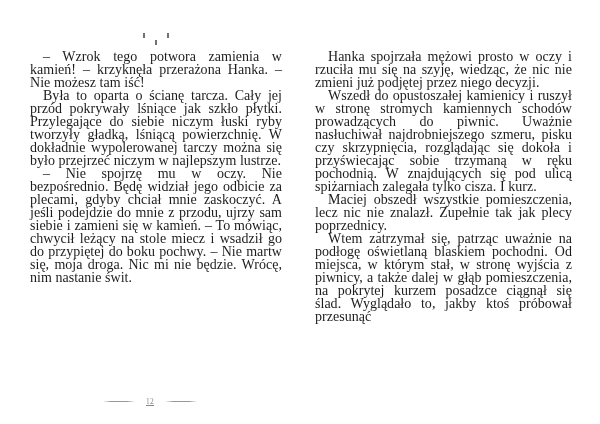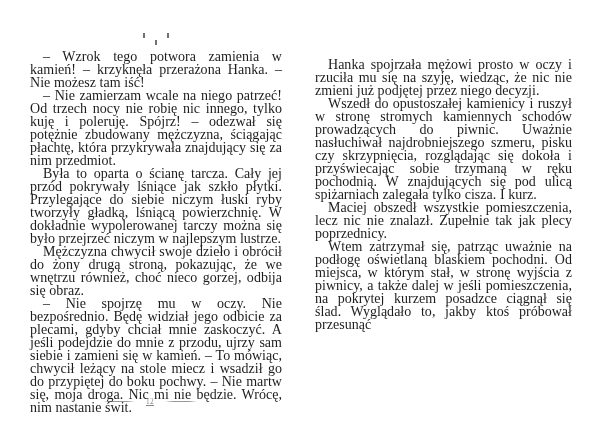--- a/index.html
+++ b/index.html
@@ -22,21 +22,21 @@
     box-sizing: border-box;
     background: #ffffff;
   }
   .page {
     position: relative;
     width: 300px;
     height: 424px;
     box-sizing: border-box;
   }
   .page-left  { padding: 0 18px 0 30px; }
-  .page-right { padding: 12px 28px 0 15px; }
+  .page-right { padding: 4px 28px 0 15px; }
 
   .ornament {
     height: 46px;
     display: flex;
     align-items: flex-end;
     justify-content: center;
     padding-bottom: 4px;
   }
   .ornament-mark {
     position: relative;
@@ -107,39 +107,37 @@
     <div class="ornament">
       <span class="ornament-mark">
         <i class="a"></i>
           <i class="b"></i>
           <i class="c"></i>
       </span>
     </div>
 
     <div class="body-text">
       <p>– Wzrok tego potwora zamienia w kamień! – krzyknęła przerażona Hanka. – Nie możesz tam iść!</p>
-      <p>– Nie zamierzam wcale na niego patrzeć! Od trzech nocy nie robię nic innego, tylko kuję i poleruję. Spójrz! – odezwał się potężnie zbudowany mężczyzna, ściągając płachtę, która przykrywała znajdujący się za nim przedmiot.</p>
       <p>Była to oparta o ścianę tarcza. Cały jej przód pokrywały lśniące jak szkło płytki. Przylegające do siebie niczym łuski ryby tworzyły gładką, lśniącą powierzchnię. W dokładnie wypolerowanej tarczy można się było przejrzeć niczym w najlepszym lustrze.</p>
-      <p>Mężczyzna chwycił swoje dzieło i obrócił do żony drugą stroną, pokazując, że we wnętrzu również, choć nieco gorzej, odbija się obraz.</p>
       <p>– Nie spojrzę mu w oczy. Nie bezpośrednio. Będę widział jego odbicie za plecami, gdyby chciał mnie zaskoczyć. A jeśli podejdzie do mnie z przodu, ujrzy sam siebie i zamieni się w kamień. – To mówiąc, chwycił leżący na stole miecz i wsadził go do przypiętej do boku pochwy. – Nie martw się, moja droga. Nic mi nie będzie. Wrócę, nim nastanie świt.</p>
     </div>
 
     <div class="footer">
       <span class="rule"></span>
       <span class="folio">12</span>
       <span class="rule"></span>
     </div>
 
   </div>
 
   <div class="page page-right">
 
     <div class="body-text body-top">
       <p>Hanka spojrzała mężowi prosto w oczy i rzuciła mu się na szyję, wiedząc, że nic nie zmieni już podjętej przez niego decyzji.</p>
       <p>Wszedł do opustoszałej kamienicy i ruszył w stronę stromych kamiennych schodów prowadzących do piwnic. Uważnie nasłuchiwał najdrobniejszego szmeru, pisku czy skrzypnięcia, rozglądając się dokoła i przyświecając sobie trzymaną w ręku pochodnią. W znajdujących się pod ulicą spiżarniach zalegała tylko cisza. I kurz.</p>
       <p>Maciej obszedł wszystkie pomieszczenia, lecz nic nie znalazł. Zupełnie tak jak plecy poprzednicy.</p>
-      <p>Wtem zatrzymał się, patrząc uważnie na podłogę oświetlaną blaskiem pochodni. Od miejsca, w którym stał, w stronę wyjścia z piwnicy, a także dalej w jeśli pomieszczenia, na pokrytej kurzem posadzce ciągnął się ślad. Wyglądało to, jakby ktoś próbował przesunąć</p>
+      <p>Wtem zatrzymał się, patrząc uważnie na podłogę oświetlaną blaskiem pochodni. Od miejsca, w którym stał, w stronę wyjścia z piwnicy, a także dalej w głąb pomieszczenia, na pokrytej kurzem posadzce ciągnął się ślad. Wyglądało to, jakby ktoś próbował przesunąć</p>
     </div>
 
 
   </div>
 
 </div>
 
 </body></html>

